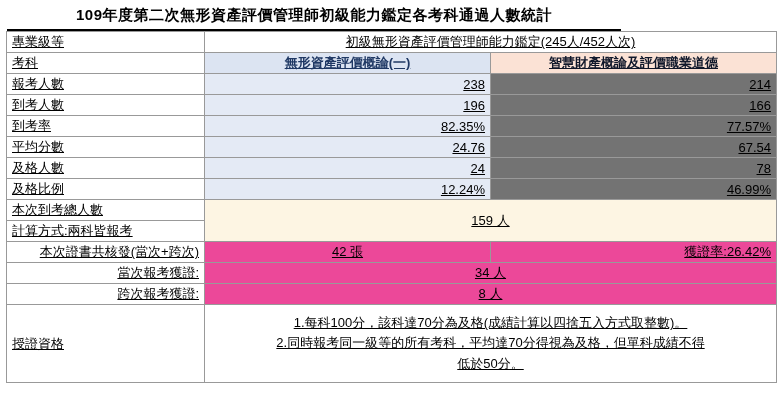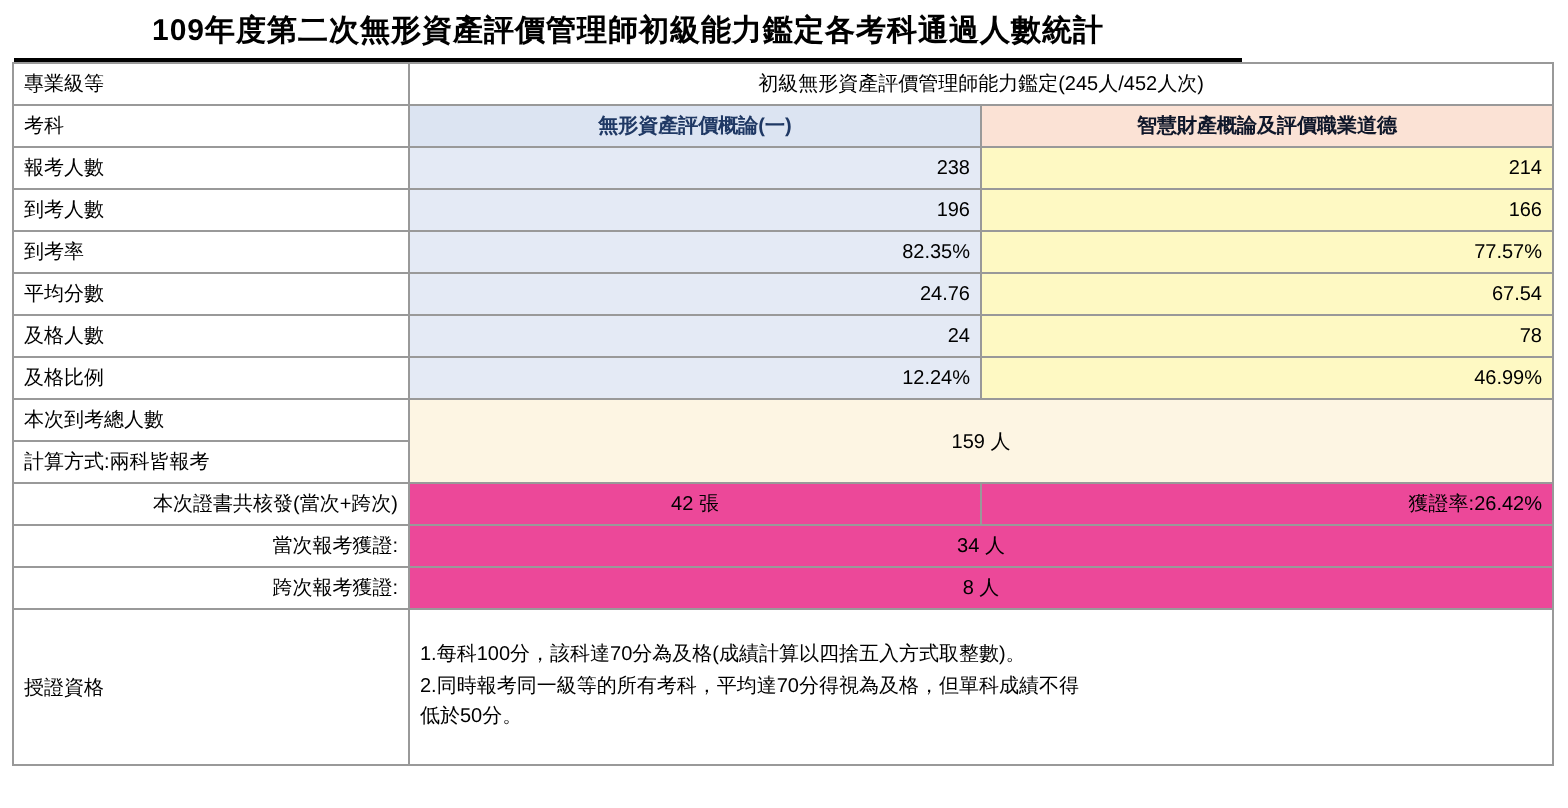--- a/index.html
+++ b/index.html
@@ -31,25 +31,26 @@
     margin: 0 1px 0 1px;
   }
   table.stats {
     border-collapse: collapse;
     width: 770px;
     margin-top: 0;
     table-layout: fixed;
   }
   table.stats td {
     border: 1px solid #999999;
-    font-size: 10px;
+    font-size: 13px;
     height: 21px;
     padding: 1px 5px;
     box-sizing: border-box;
     vertical-align: middle;
+    text-decoration: underline;
   }
   .c-label {
     width: 198px;
   }
   .c-col1 {
     width: 286px;
   }
   .c-col2 {
     width: 286px;
   }
@@ -71,21 +72,21 @@
   .orange-head {
     background: #fbe2d5;
     text-align: center;
     font-weight: bold;
     color: #0f172a;
   }
   .blue-cell {
     background: #e4eaf5;
   }
   .orange-cell {
-    background: #fef9c3;
+    background: #737373;
   }
   .cream-cell {
     background: #fdf5e3;
     margin-left: 21px;
   }
   .peach-cell {
     background: #ec4899;
   }
   .white-cell {
     background: #ffffff;
@@ -96,21 +97,21 @@
     font-size: 13px;
     margin-top: 40px;
   }
   .qual-text {
     text-align: left;
     font-size: 13px;
     line-height: 1.55;
     padding: 3px 6px;
     vertical-align: top;
   }
-  .qual-text div { white-space: nowrap; }
+  .qual-text div { white-space: nowrap; text-align: center; }
 </style>
 </head>
 <body>
 
 <div class="page">
 
   <div class="title">109年度第二次無形資產評價管理師初級能力鑑定各考科通過人數統計</div>
 
   <table class="stats">
     <colgroup>

